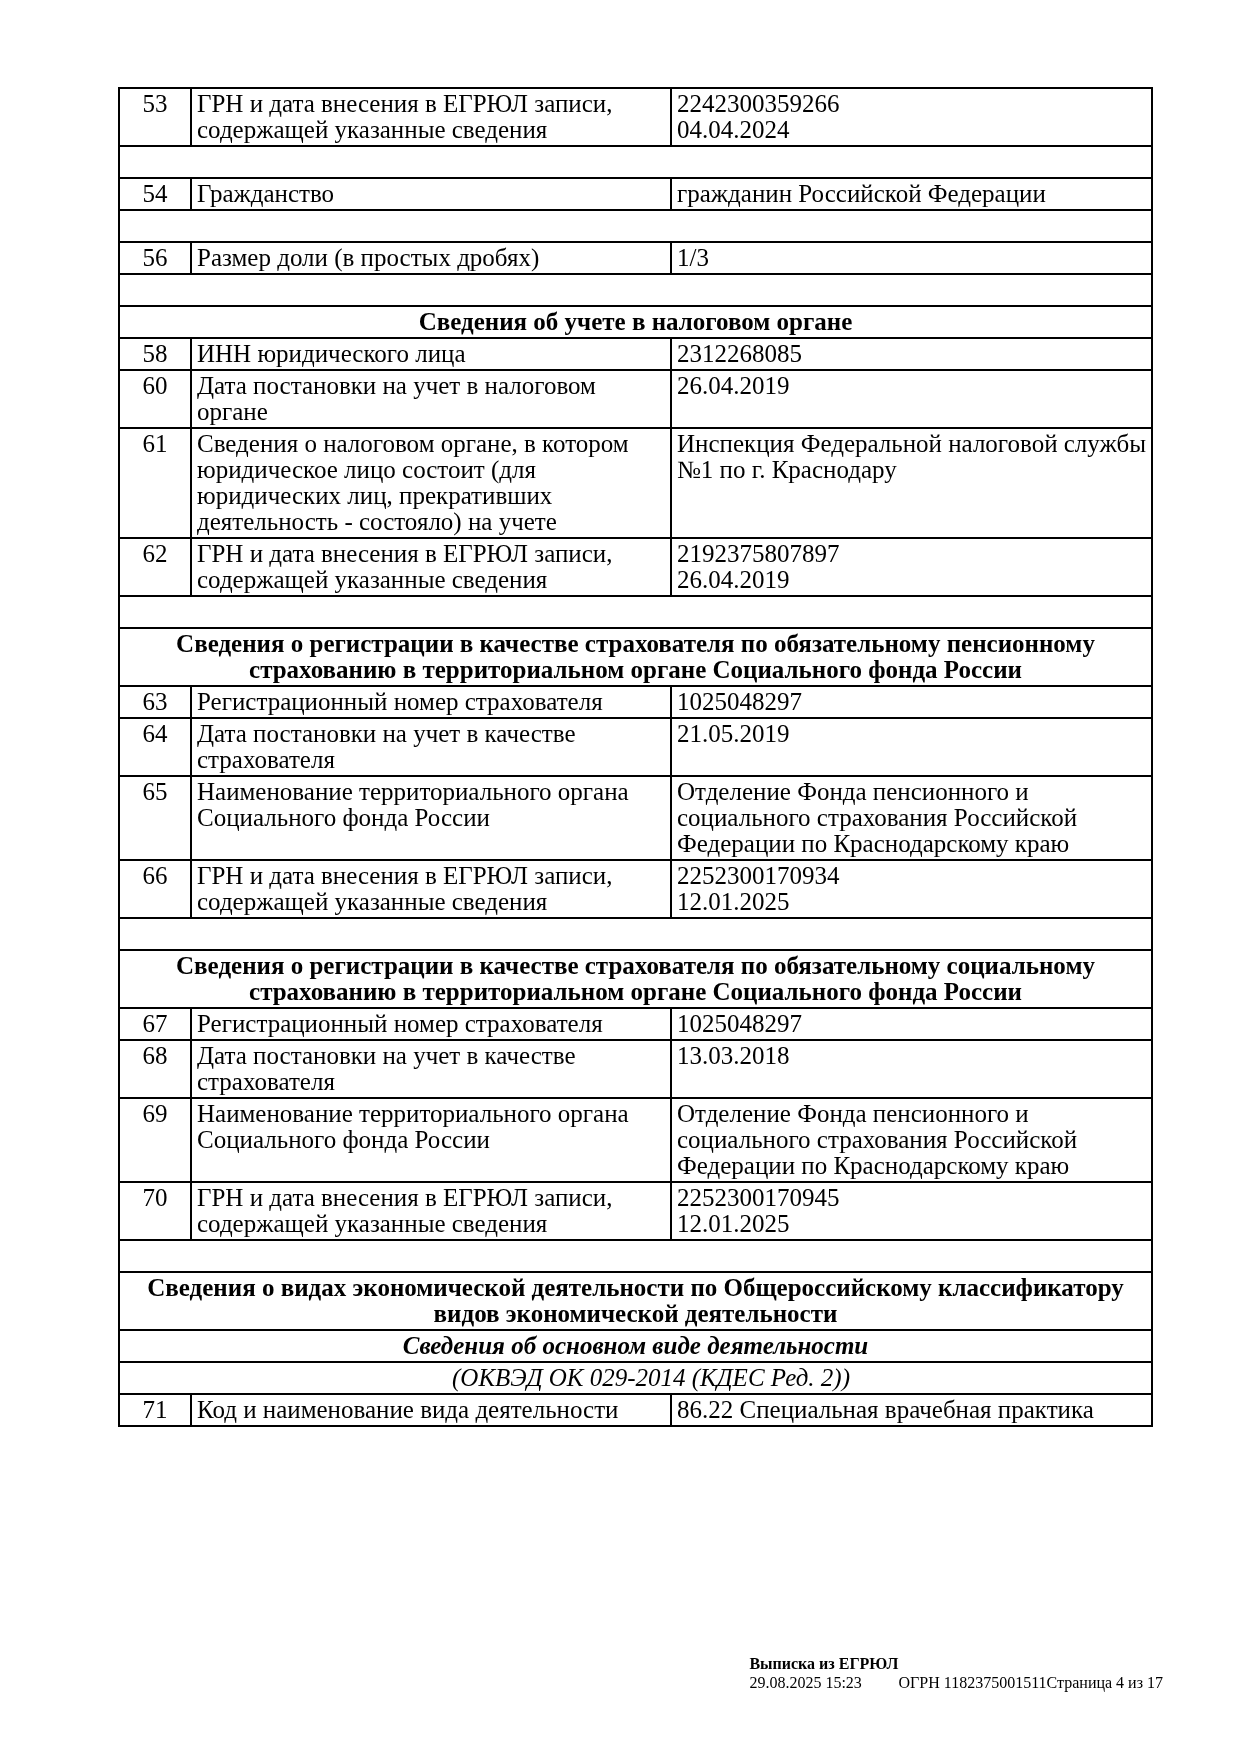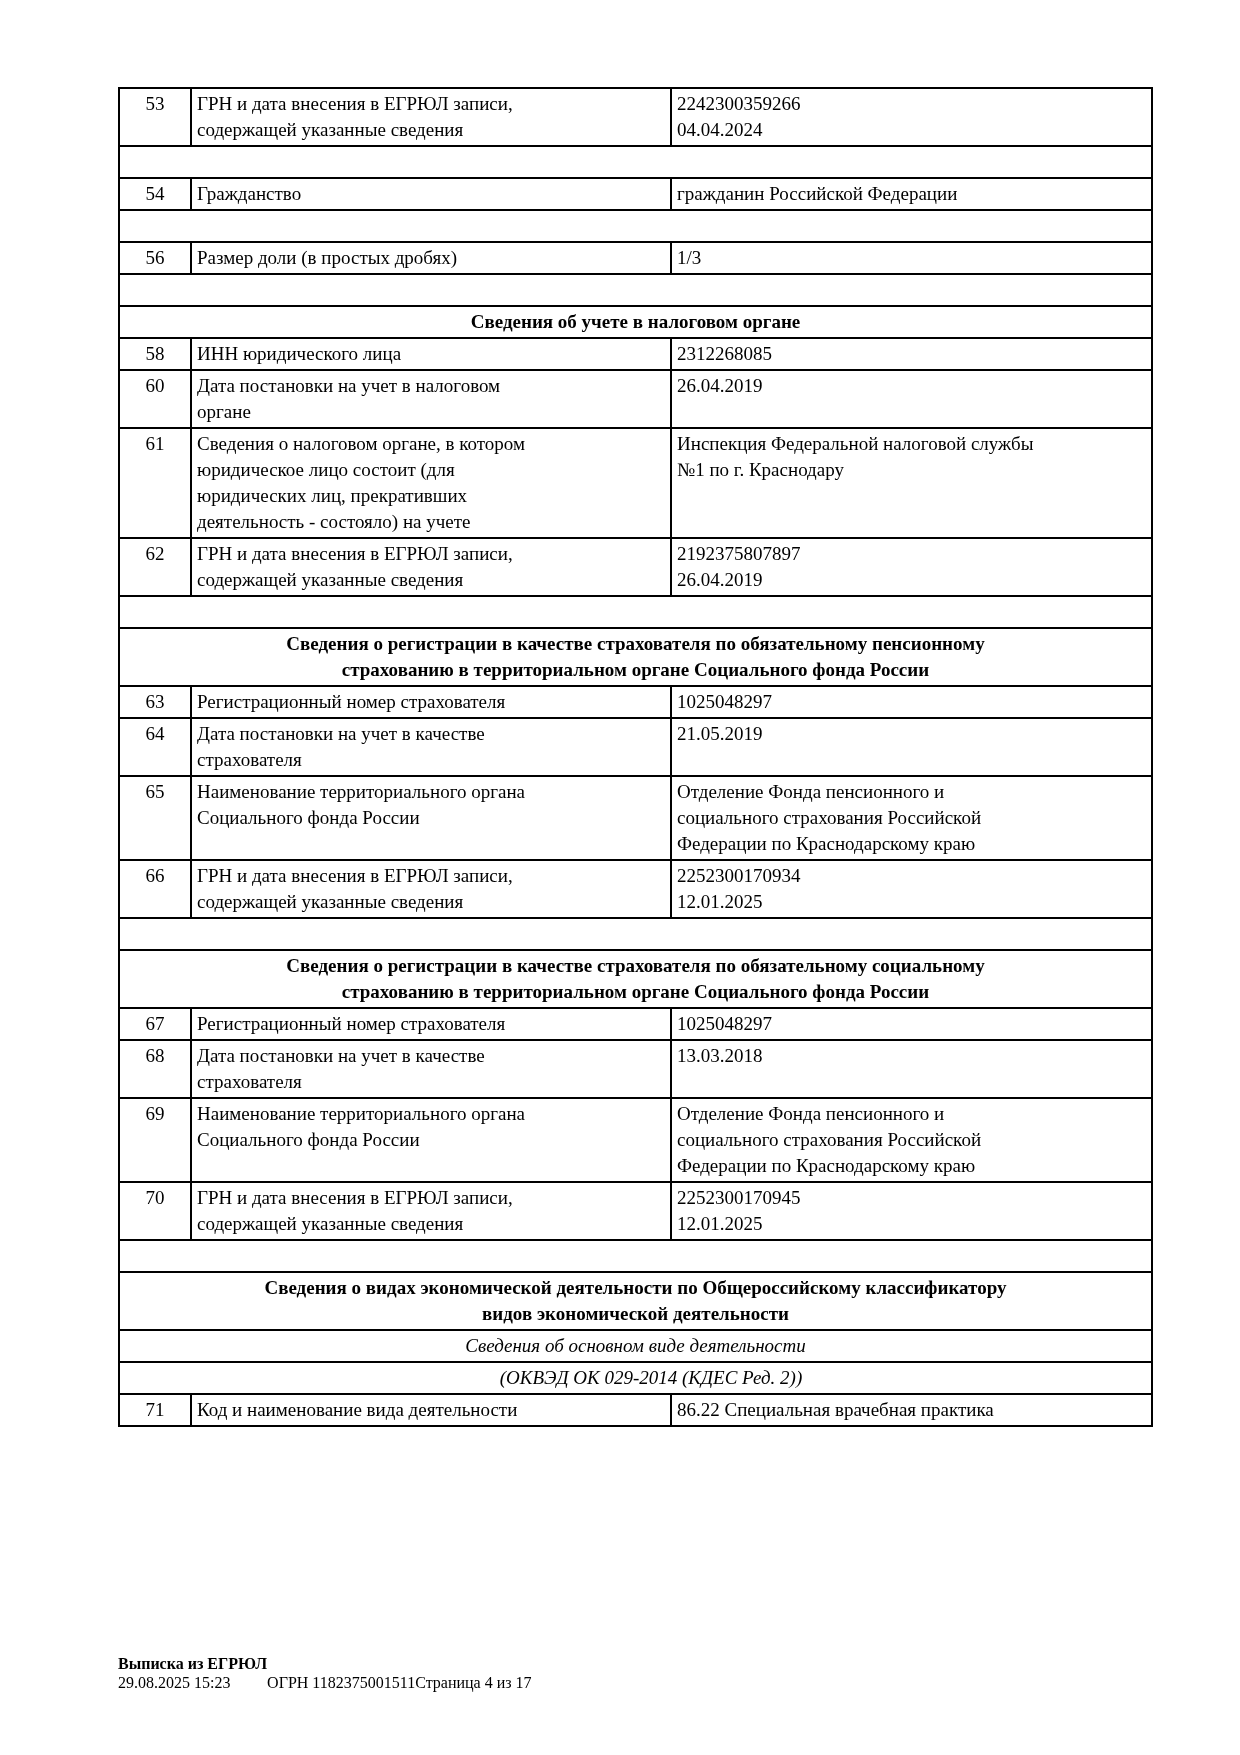--- a/index.html
+++ b/index.html
@@ -16,21 +16,21 @@
     font-family: "Liberation Serif", "DejaVu Serif", serif;
     overflow: hidden;
   }
   table.egrul {
     position: absolute;
     left: 118px;
     top: 87px;
     width: 1033px;
     border-collapse: collapse;
     table-layout: fixed;
-    font-size: 19px;
+    font-size: 25px;
     line-height: 26px;
   }
   table.egrul col.c-num   { width: 72px; }
   table.egrul col.c-label { width: 480px; }
   table.egrul col.c-value { width: 481px; }
   table.egrul td {
     border: 2px solid #000000;
     vertical-align: top;
     padding: 2px 5px;
     white-space: pre-line;
@@ -46,34 +46,34 @@
     border-right: 2px solid #000;
     padding: 0;
   }
   td.section {
     text-align: center;
     font-weight: bold;
     padding: 4px 6px;
   }
   td.section.italic-bold {
     font-style: italic;
-    font-weight: normal;
+    font-weight: bold;
   }
   td.section.italic-only {
     font-style: italic;
     font-weight: normal;
     padding-left: 36px;
   }
   .footer {
     position: absolute;
-    left: 118px;
+    left: 130px;
     top: 1652px;
     width: 1033px;
     display: flex;
-    justify-content: flex-start;
+    justify-content: flex-end;
     align-items: flex-end;
     font-size: 16px;
     line-height: 19px;
   }
   .footer .f-left  { text-align: left; }
   .footer .f-left .f-title { font-weight: bold; }
   .footer .f-center { text-align: center; margin-top: 21px; }
   .footer .f-right  { text-align: right; }
 </style>
 </head>

